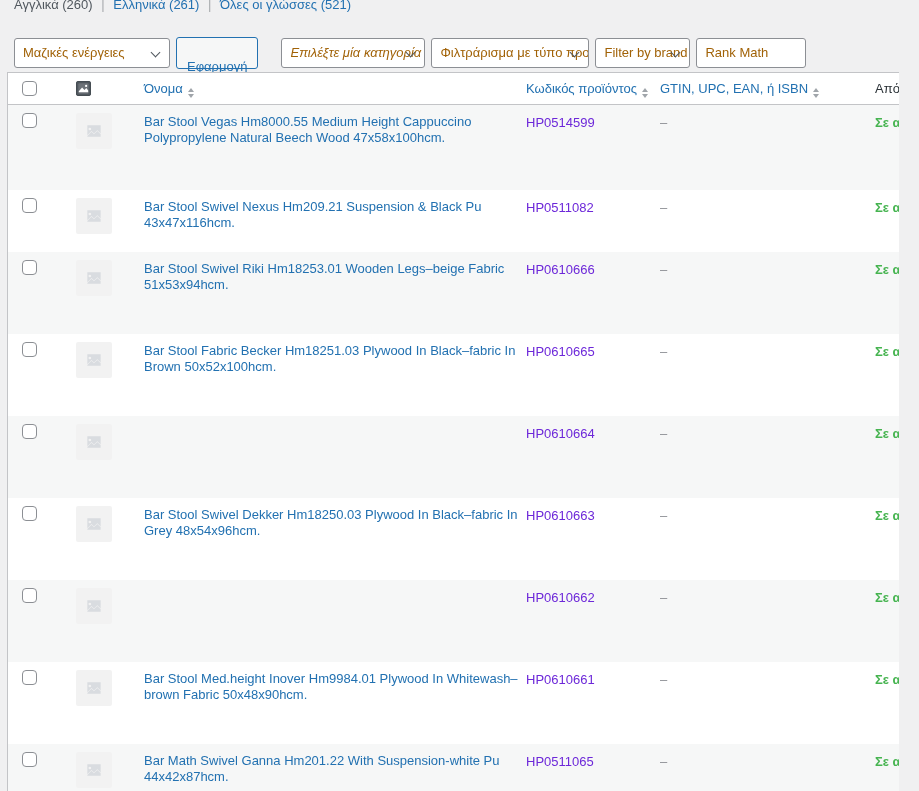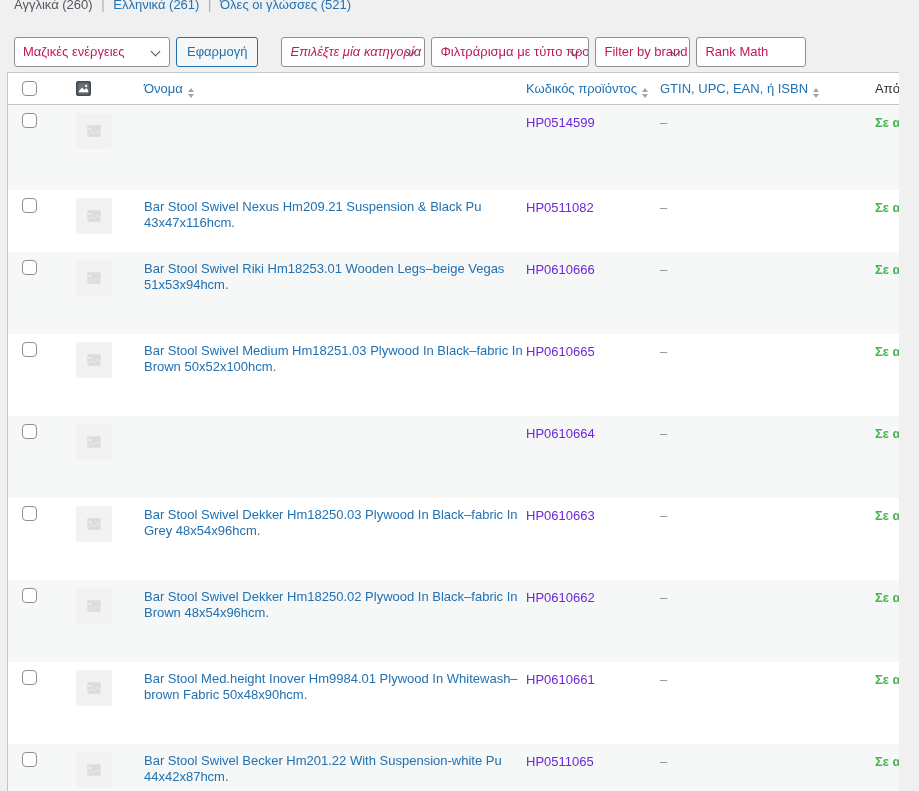--- a/index.html
+++ b/index.html
@@ -22,33 +22,33 @@
   .lang-link { color: #2271b1; text-decoration: none; cursor: pointer; }
   .lang-sep { color: #a7aaad; margin: 0 5px; }
   
   .toolbar {
     position: absolute; left: 14px; top: 37px;
     display: flex; align-items: center;
   }
   .wp-select {
     position: relative; height: 30px;
     border: 1px solid #8c8f94; border-radius: 3px;
-    background: #fff; color: #be185d;
+    background: #fff; color: #a16207;
     padding: 0 26px 0 8px; line-height: 28px;
     white-space: nowrap; overflow: hidden;
     cursor: pointer; flex: none;
   }
   .chev {
     position: absolute; right: 10px; top: 10px;
     width: 7px; height: 7px;
     border-right: 1.6px solid #50575e; border-bottom: 1.6px solid #50575e;
     transform: rotate(45deg);
   }
   .btn-secondary {
-    height: 30px; margin: 0 10px 0 6px; padding: 0 10px;
+    height: 30px; margin: 0 10px 0 6px; padding: 15px 10px;
     border: 1px solid #2271b1; border-radius: 3px;
     background: #f6f7f7; color: #2271b1;
     font-size: 13px; line-height: 28px; cursor: pointer; flex: none;
     font-family: "Liberation Sans", sans-serif;
   }
   .gap-lg { margin-left: 13px; font-style: italic; }
   .gap-sm { margin-left: 6px; }
   
   .table {
     position: absolute; left: 7px; top: 72px; width: 912px;
@@ -182,20 +182,21 @@
         <span class="col-cb">
             <input type="checkbox" class="cb" style="">
           </span>
         <span class="col-thumb">
             <span class="thumb">
               <svg width="20" height="20" viewBox="0 0 24 24">
                 <path fill="#d9dce0" d="M4 5h16v10l-4-4-4 4-3-3-5 5V5zm3 3a1.6 1.6 0 100 3.2A1.6 1.6 0 007 8zM4 18l5-5 3 3 4-4 4 4v3H4v-1z"></path>
               </svg>
             </span>
           </span>
+        <a class="pname col-name">Bar Stool Vegas Hm8000.55 Medium Height Cappuccino Polypropylene Natural Beech Wood 47x58x100hcm.</a>
         <span class="sku-text col-sku">HP0514599</span>
         <span class="gtin-text col-gtin">–</span>
         <span class="stock-text col-stock">Σε απόθεμα</span>
       </div>
 
       <div class="row">
         <span class="col-cb">
             <input type="checkbox" class="cb" style="">
           </span>
         <span class="col-thumb">
@@ -215,38 +216,38 @@
         <span class="col-cb">
             <input type="checkbox" class="cb" style="">
           </span>
         <span class="col-thumb">
             <span class="thumb">
               <svg width="20" height="20" viewBox="0 0 24 24">
                 <path fill="#d9dce0" d="M4 5h16v10l-4-4-4 4-3-3-5 5V5zm3 3a1.6 1.6 0 100 3.2A1.6 1.6 0 007 8zM4 18l5-5 3 3 4-4 4 4v3H4v-1z"></path>
               </svg>
             </span>
           </span>
-        <a class="pname col-name">Bar Stool Swivel Riki Hm18253.01 Wooden Legs–beige Vegas 51x53x94hcm.</a>
+        <a class="pname col-name">Bar Stool Swivel Riki Hm18253.01 Wooden Legs–beige Fabric 51x53x94hcm.</a>
         <span class="sku-text col-sku">HP0610666</span>
         <span class="gtin-text col-gtin">–</span>
         <span class="stock-text col-stock">Σε απόθεμα</span>
       </div>
 
       <div class="row">
         <span class="col-cb">
             <input type="checkbox" class="cb" style="">
           </span>
         <span class="col-thumb">
             <span class="thumb">
               <svg width="20" height="20" viewBox="0 0 24 24">
                 <path fill="#d9dce0" d="M4 5h16v10l-4-4-4 4-3-3-5 5V5zm3 3a1.6 1.6 0 100 3.2A1.6 1.6 0 007 8zM4 18l5-5 3 3 4-4 4 4v3H4v-1z"></path>
               </svg>
             </span>
           </span>
-        <a class="pname col-name">Bar Stool Swivel Medium Hm18251.03 Plywood In Black–fabric In Brown 50x52x100hcm.</a>
+        <a class="pname col-name">Bar Stool Fabric Becker Hm18251.03 Plywood In Black–fabric In Brown 50x52x100hcm.</a>
         <span class="sku-text col-sku">HP0610665</span>
         <span class="gtin-text col-gtin">–</span>
         <span class="stock-text col-stock">Σε απόθεμα</span>
       </div>
 
       <div class="row">
         <span class="col-cb">
             <input type="checkbox" class="cb" style="">
           </span>
         <span class="col-thumb">
@@ -282,21 +283,20 @@
         <span class="col-cb">
             <input type="checkbox" class="cb" style="">
           </span>
         <span class="col-thumb">
             <span class="thumb">
               <svg width="20" height="20" viewBox="0 0 24 24">
                 <path fill="#d9dce0" d="M4 5h16v10l-4-4-4 4-3-3-5 5V5zm3 3a1.6 1.6 0 100 3.2A1.6 1.6 0 007 8zM4 18l5-5 3 3 4-4 4 4v3H4v-1z"></path>
               </svg>
             </span>
           </span>
-        <a class="pname col-name">Bar Stool Swivel Dekker Hm18250.02 Plywood In Black–fabric In Brown 48x54x96hcm.</a>
         <span class="sku-text col-sku">HP0610662</span>
         <span class="gtin-text col-gtin">–</span>
         <span class="stock-text col-stock">Σε απόθεμα</span>
       </div>
 
       <div class="row">
         <span class="col-cb">
             <input type="checkbox" class="cb" style="">
           </span>
         <span class="col-thumb">
@@ -316,21 +316,21 @@
         <span class="col-cb">
             <input type="checkbox" class="cb" style="">
           </span>
         <span class="col-thumb">
             <span class="thumb">
               <svg width="20" height="20" viewBox="0 0 24 24">
                 <path fill="#d9dce0" d="M4 5h16v10l-4-4-4 4-3-3-5 5V5zm3 3a1.6 1.6 0 100 3.2A1.6 1.6 0 007 8zM4 18l5-5 3 3 4-4 4 4v3H4v-1z"></path>
               </svg>
             </span>
           </span>
-        <a class="pname col-name">Bar Stool Swivel Becker Hm201.22 With Suspension-white Pu 44x42x87hcm.</a>
+        <a class="pname col-name">Bar Math Swivel Ganna Hm201.22 With Suspension-white Pu 44x42x87hcm.</a>
         <span class="sku-text col-sku">HP0511065</span>
         <span class="gtin-text col-gtin">–</span>
         <span class="stock-text col-stock">Σε απόθεμα</span>
       </div>
 
     </div>
   </div>
 </div>
 
 </body></html>

